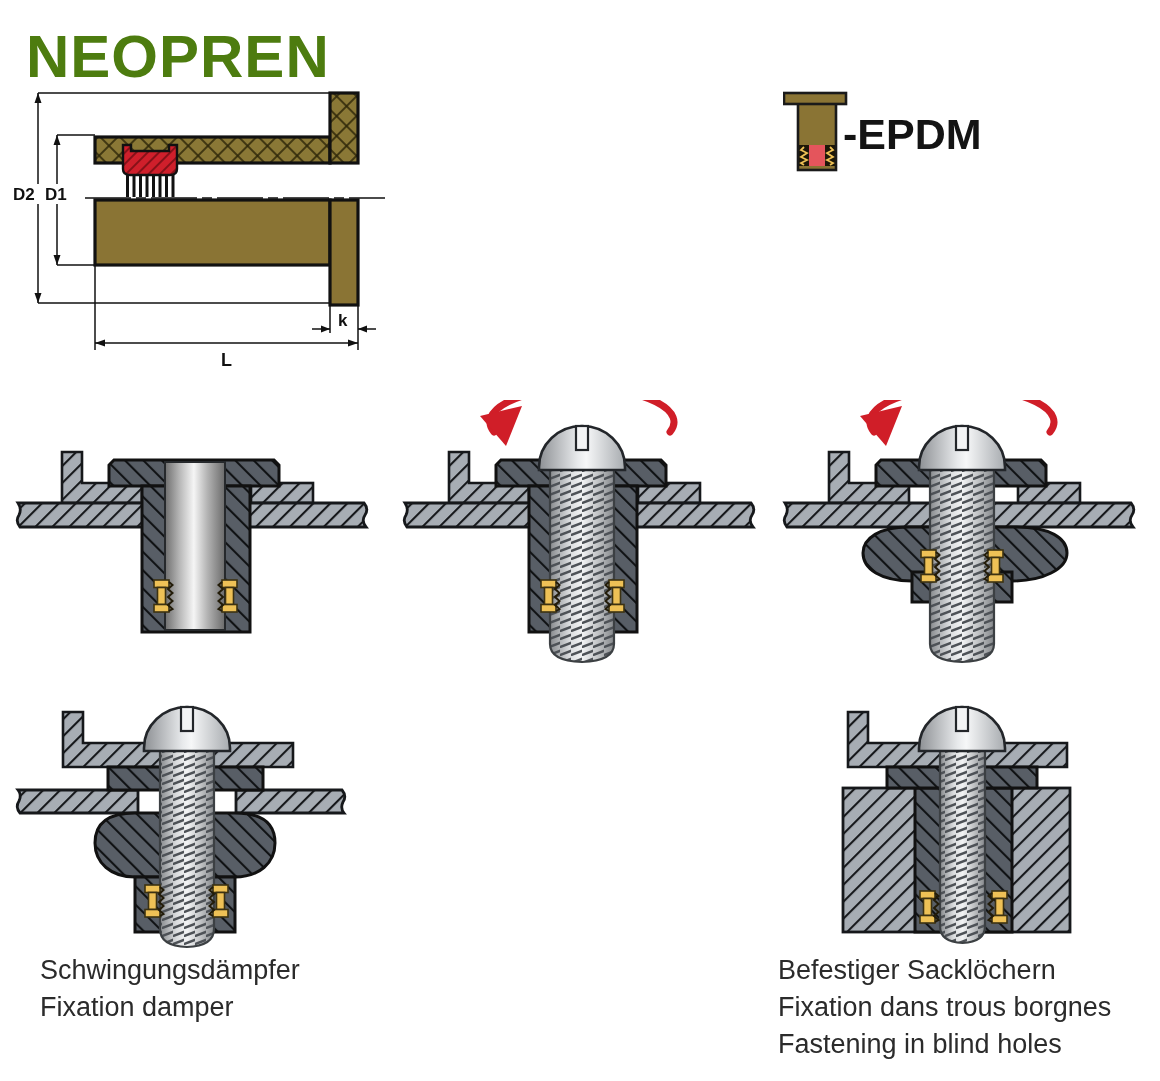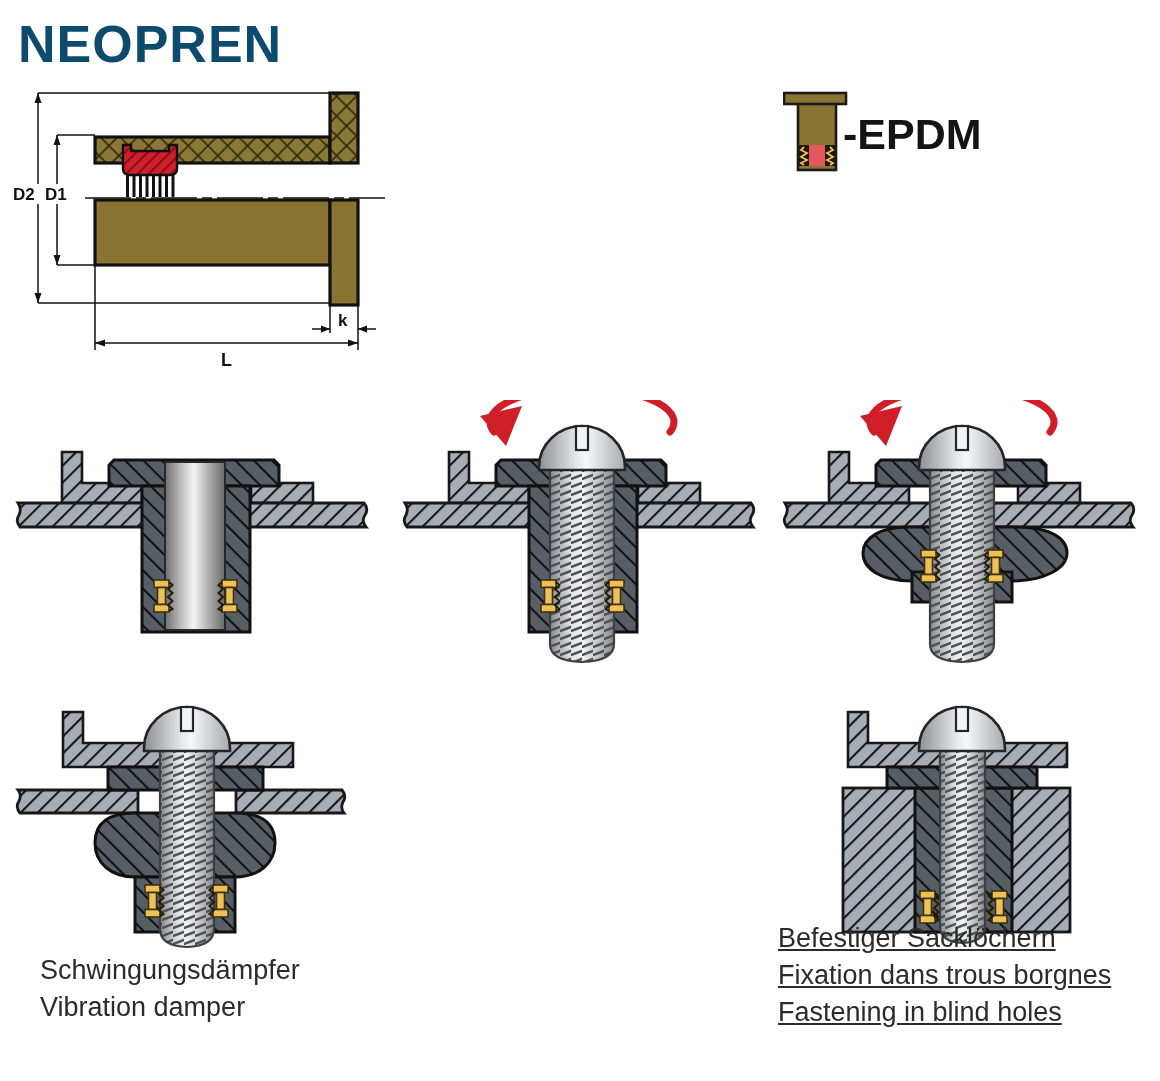--- a/index.html
+++ b/index.html
@@ -1,24 +1,24 @@
 <!DOCTYPE html>
 <html><head>
 <meta charset="utf-8">
 <style>
   html,body{margin:0;padding:0;background:#ffffff;}
   .canvas{position:relative;width:1160px;height:1081px;background:#ffffff;overflow:hidden;
           font-family:"Liberation Sans",sans-serif;}
-  .title{position:absolute;left:14px;top:10px;font-size:52px;font-weight:bold;
-         color:#0c4a6e;letter-spacing:1px;margin:4px;}
+  .title{position:absolute;left:14px;top:10px;font-size:60px;font-weight:bold;
+         color:#4d7c0f;letter-spacing:1px;margin:12px;}
   .abs{position:absolute;}
   .epdm-label{position:absolute;left:843px;top:110px;font-size:43px;font-weight:bold;color:#141414;text-align:right;}
   .caption{position:absolute;font-size:27px;line-height:37px;color:#2b2b2b;white-space:nowrap;}
   .caption-left{left:40px;top:952px;}
-  .caption-right{left:778px;top:920px;text-decoration:underline;}
+  .caption-right{left:778px;top:952px;}
   svg{display:block;}
   text{font-family:"Liberation Sans",sans-serif;}
 </style>
 </head>
 <body>
 
 <div class="canvas">
 
   <svg width="0" height="0" style="position:absolute" aria-hidden="true">
     <defs>
@@ -219,21 +219,21 @@
     <rect x="52" y="62" width="150" height="21" fill="url(#pD)" stroke="#111" stroke-width="3"></rect>
     <path d="M105,42 H150 V221 Q150,237 127.5,238 Q105,237 105,221 Z" fill="url(#gS)"></path>
     <path d="M105,42 H150 V221 Q150,237 127.5,238 Q105,237 105,221 Z" fill="url(#pT)" stroke="#3c4043" stroke-width="2.2"></path>
     <use href="#ins" transform="translate(85,186)"></use>
     <use href="#ins" transform="translate(172,186) scale(-1,1)"></use>
     <use href="#head" transform="translate(127,2)"></use>
   </svg>
 
   <div class="caption caption-left">
     <div>Schwingungsdämpfer</div>
-    <div>Vibration damper</div>
+    <div>Fixation damper</div>
   </div>
   <div class="caption caption-right">
     <div>Befestiger Sacklöchern</div>
     <div>Fixation dans trous borgnes</div>
     <div>Fastening in blind holes</div>
   </div>
 
 </div>
 
 </body></html>

